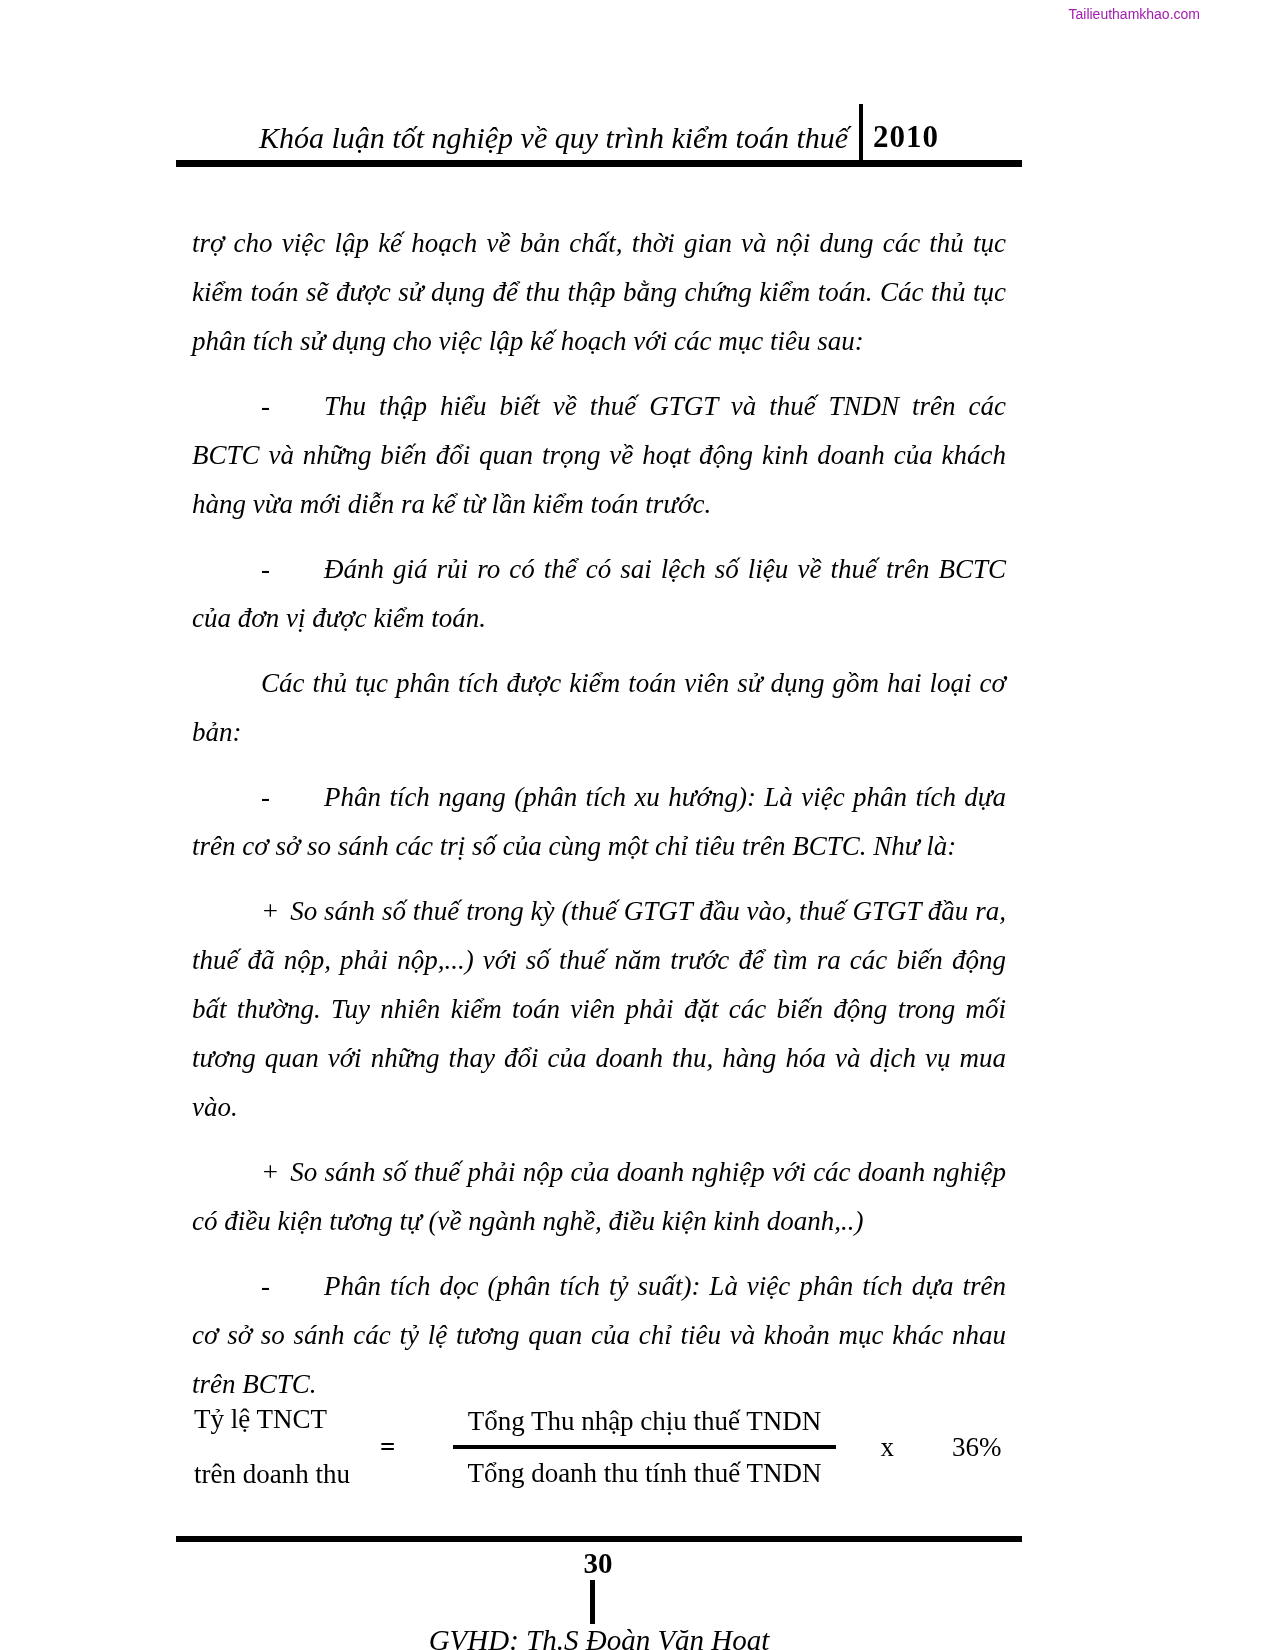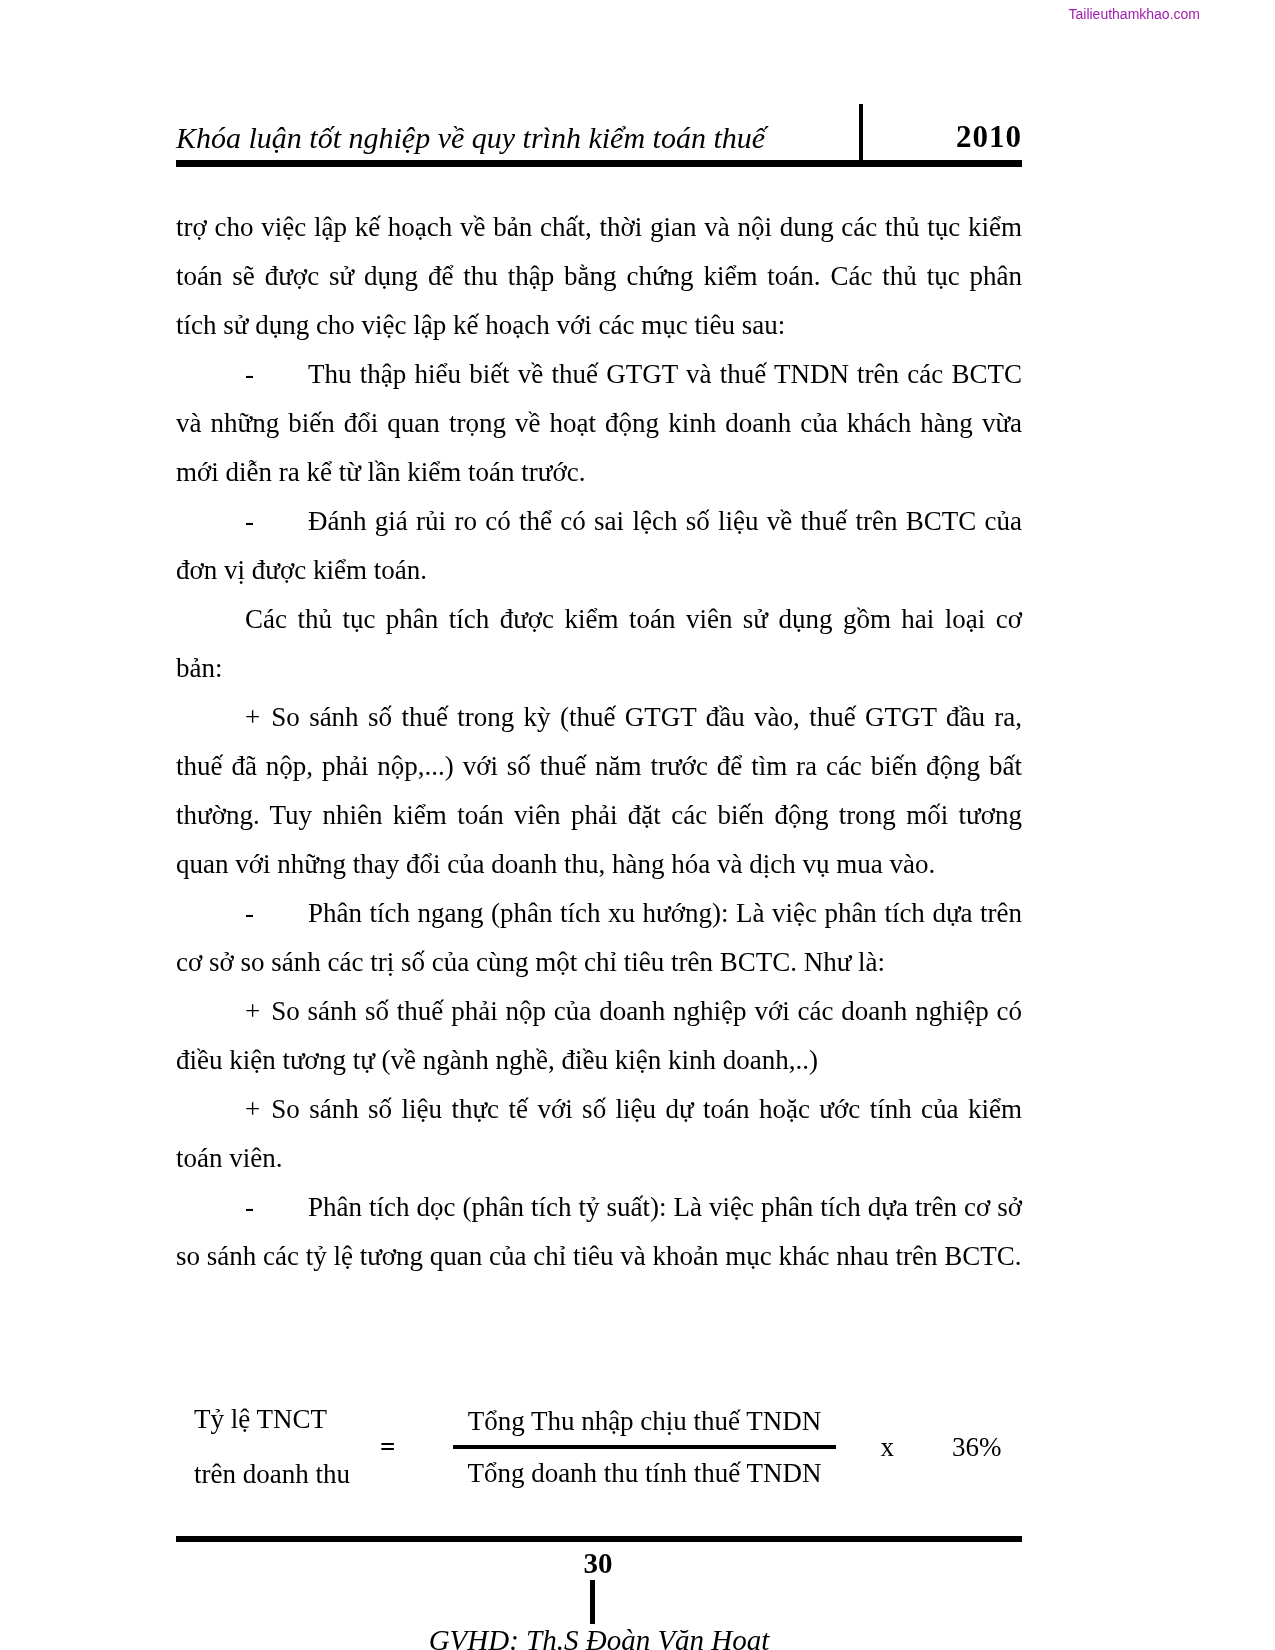--- a/index.html
+++ b/index.html
@@ -16,32 +16,32 @@
 
   
   .watermark {
     position: absolute; top: 6px; right: 75px;
     font-family: "Liberation Sans", "DejaVu Sans", sans-serif;
     font-size: 14px; color: #a21caf;
   }
 
   
   .header { position: absolute; left: 176px; top: 104px; width: 846px; }
-  .header-row { display: flex; justify-content: space-between; align-items: flex-end; gap: 9px; }
+  .header-row { display: flex; justify-content: center; align-items: flex-end; }
   .header-title { font-style: italic; font-size: 30px; line-height: 1.15; padding-right: 11px; white-space: nowrap; }
   .header-vbar { width: 4px; height: 58px; background: #000; margin-bottom: -7px; flex: 0 0 auto; }
   .header-year { font-weight: bold; font-size: 31px; padding-left: 10px; letter-spacing: 1px; }
   .header-rule { height: 7px; background: #000; margin-top: 5px; }
 
   
   .body-text {
     position: absolute; left: 176px; top: 203px; width: 846px;
     font-size: 27px; line-height: 49px;
   }
-  .para { margin: 0; text-align: justify; }
+  .para { margin: 16px; text-align: justify; font-style: italic; }
   .flush   { text-indent: 0; }
   .indent  { text-indent: 69px; }
   .indent2 { text-indent: 86px; }
   .gap { display: inline-block; }
   .gap-wide   { width: 54px; }
   .gap-narrow { width: 11px; }
   .gap-mid    { width: 42px; }
 
   
   .formula {
@@ -81,24 +81,23 @@
       <span class="header-year">2010</span>
     </div>
     <div class="header-rule"></div>
   </div>
 
   <div class="body-text">
       <p class="para flush"><span>trợ cho việc lập kế hoạch về bản chất, thời gian và nội dung các thủ tục kiểm toán sẽ được sử dụng để thu thập bằng chứng kiểm toán. Các thủ tục phân tích sử dụng cho việc lập kế hoạch với các mục tiêu sau:</span></p>
       <p class="para indent"><span>-</span><span class="gap gap-wide"></span><span>Thu thập hiểu biết về thuế GTGT và thuế TNDN trên các BCTC và những biến đổi quan trọng về hoạt động kinh doanh của khách hàng vừa mới diễn ra kể từ lần kiểm toán trước.</span></p>
       <p class="para indent"><span>-</span><span class="gap gap-wide"></span><span>Đánh giá rủi ro có thể có sai lệch số liệu về thuế trên BCTC của đơn vị được kiểm toán.</span></p>
       <p class="para indent"><span>Các thủ tục phân tích được kiểm toán viên sử dụng gồm hai loại cơ bản:</span></p>
+      <p class="para indent"><span>-</span><span class="gap gap-wide"></span><span>Phân tích ngang (phân tích xu hướng): Là việc phân tích dựa trên cơ sở so sánh các trị số của cùng một chỉ tiêu trên BCTC. Như là:</span></p>
       <p class="para indent"><span>+</span><span class="gap gap-narrow"></span><span>So sánh số thuế trong kỳ (thuế GTGT đầu vào, thuế GTGT đầu ra, thuế đã nộp, phải nộp,...) với số thuế năm trước để tìm ra các biến động bất thường. Tuy nhiên kiểm toán viên phải đặt các biến động trong mối tương quan với những thay đổi của doanh thu, hàng hóa và dịch vụ mua vào.</span></p>
-      <p class="para indent"><span>-</span><span class="gap gap-wide"></span><span>Phân tích ngang (phân tích xu hướng): Là việc phân tích dựa trên cơ sở so sánh các trị số của cùng một chỉ tiêu trên BCTC. Như là:</span></p>
       <p class="para indent"><span>+</span><span class="gap gap-narrow"></span><span>So sánh số thuế phải nộp của doanh nghiệp với các doanh nghiệp có điều kiện tương tự (về ngành nghề, điều kiện kinh doanh,..)</span></p>
-      <p class="para indent"><span>+</span><span class="gap gap-narrow"></span><span>So sánh số liệu thực tế với số liệu dự toán hoặc ước tính của kiểm toán viên.</span></p>
       <p class="para indent"><span>-</span><span class="gap gap-wide"></span><span>Phân tích dọc (phân tích tỷ suất): Là việc phân tích dựa trên cơ sở so sánh các tỷ lệ tương quan của chỉ tiêu và khoản mục khác nhau trên BCTC.</span></p>
     </div>
 
   <div class="formula">
     <div class="f-label">
       <div class="f-line">Tỷ lệ TNCT</div>
       <div class="f-line">trên doanh thu</div>
     </div>
     <div class="f-eq">=</div>
     <div class="f-frac">

